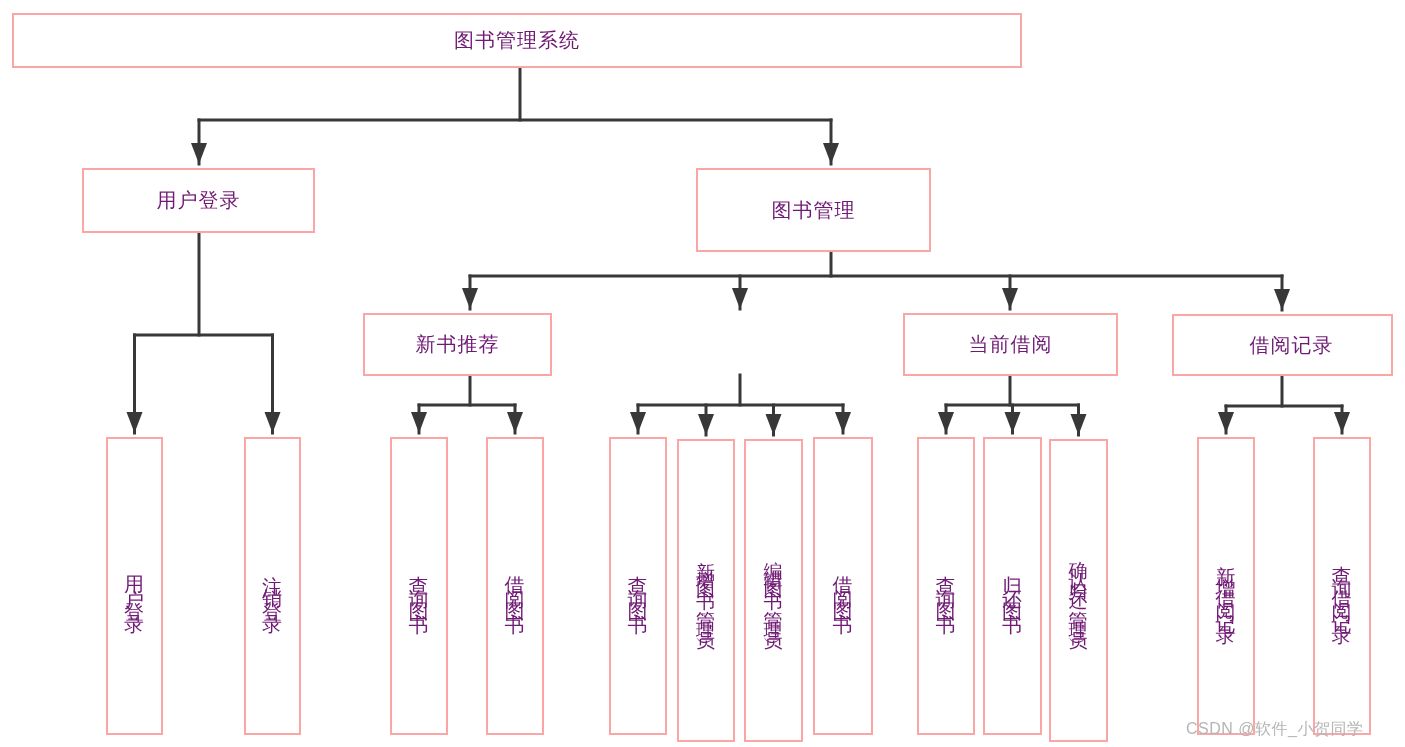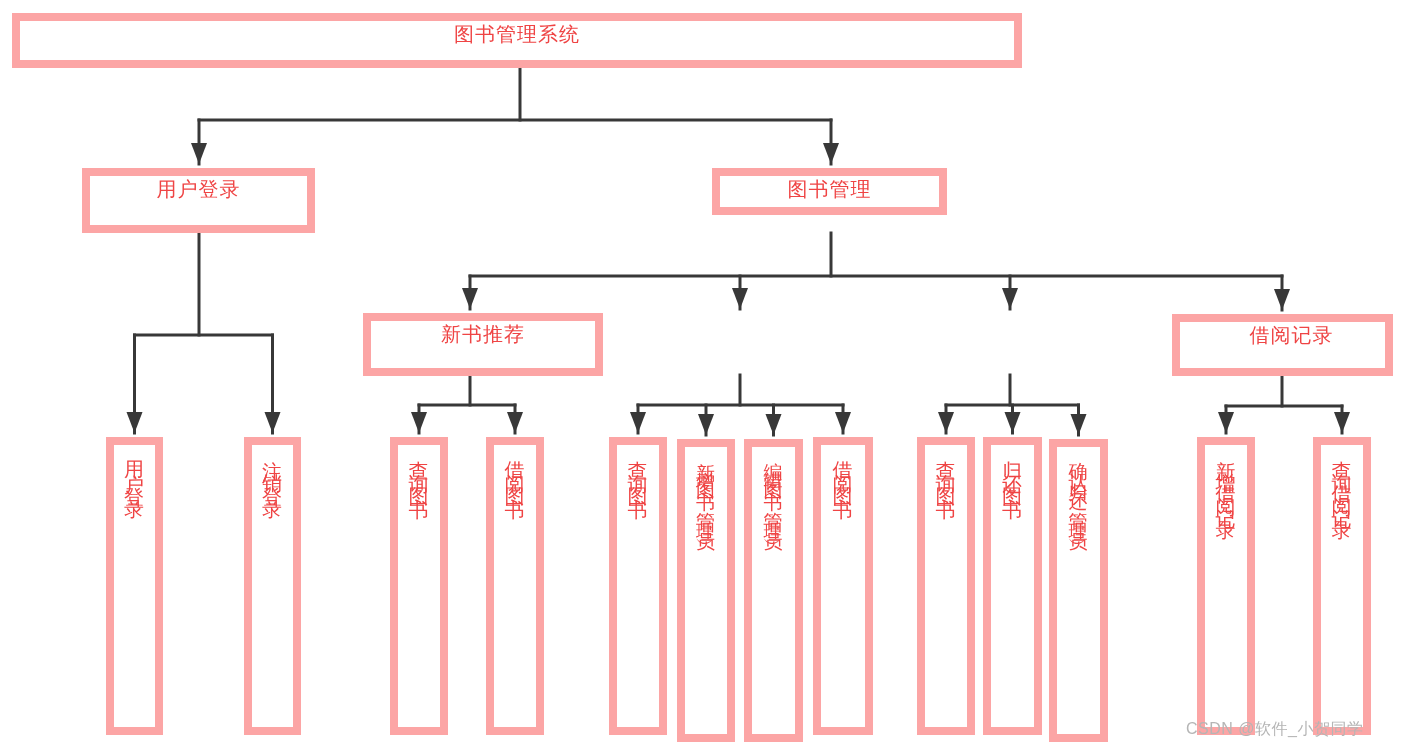--- a/index.html
+++ b/index.html
@@ -19,27 +19,27 @@
     position: absolute;
     left: 0;
     top: 0;
     width: 1405px;
     height: 747px;
     z-index: 1;
   }
   .node {
     position: absolute;
     box-sizing: border-box;
-    border: 8px solid #fca5a5;
+    border: 2px solid #fca5a5;
     background: #ffffff;
     display: flex;
-    align-items: flex-start;
+    align-items: center;
     justify-content: center;
     z-index: 2;
-    color: #ef4444;
+    color: #701a75;
   }
   .node .hlabel {
     font-size: 20px;
     letter-spacing: 1px;
     white-space: nowrap;
   }
   .leaf .vlabel {
     writing-mode: vertical-rl;
     text-orientation: mixed;
     font-size: 20px;
@@ -120,26 +120,29 @@
     </g>
   </svg>
 
   <div class="node" style="left:12px; top:13px; width:1010px; height:55px;">
     <span class="hlabel">图书管理系统</span>
   </div>
 
   <div class="node" style="left:82px; top:168px; width:233px; height:65px;">
     <span class="hlabel">用户登录</span>
   </div>
-  <div class="node" style="left:712px; top:168px; width:235px; height:47px;font-family:Liberation Mono, monospace;">
+  <div class="node" style="left:696px; top:168px; width:235px; height:84px;font-family:Liberation Mono, monospace;">
     <span class="hlabel">图书管理</span>
   </div>
 
-  <div class="node" style="left:363px; top:313px; width:240px; height:63px;">
+  <div class="node" style="left:363px; top:313px; width:189px; height:63px;">
     <span class="hlabel">新书推荐</span>
+  </div>
+  <div class="node" style="left:903px; top:313px; width:215px; height:63px;">
+    <span class="hlabel">当前借阅</span>
   </div>
   <div class="node" style="left:1172px; top:314px; width:221px; height:62px;padding-left:18px;">
     <span class="hlabel">借阅记录</span>
   </div>
 
   <div class="node leaf" style="left:106px; top:437px; width:57px; height:298px;">
     <span class="vlabel">用户登录</span>
   </div>
   <div class="node leaf" style="left:244px; top:437px; width:57px; height:298px;">
     <span class="vlabel">注销登录</span>

